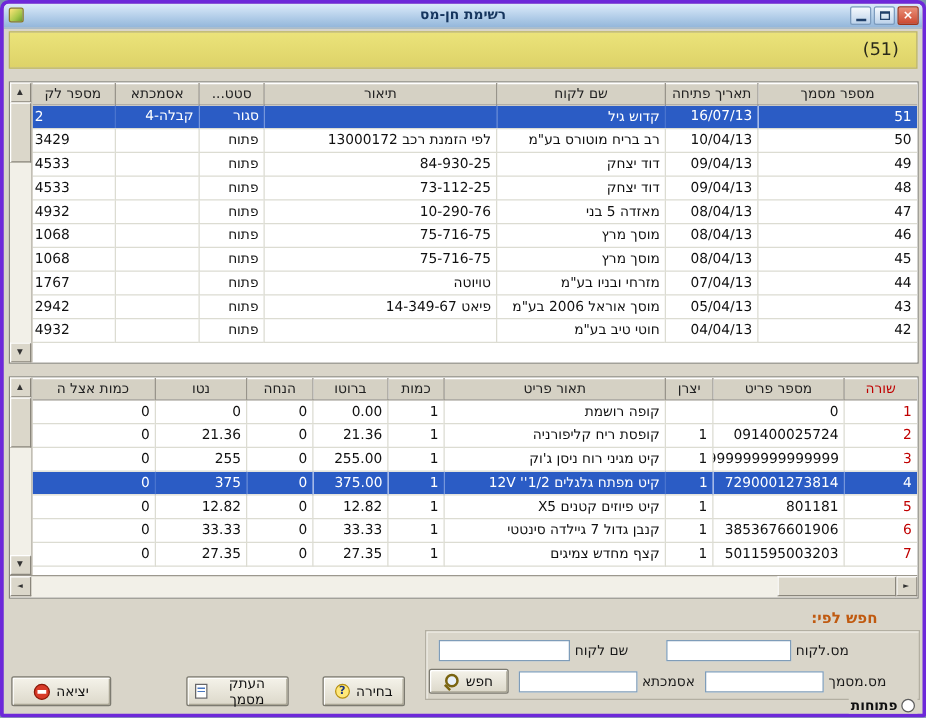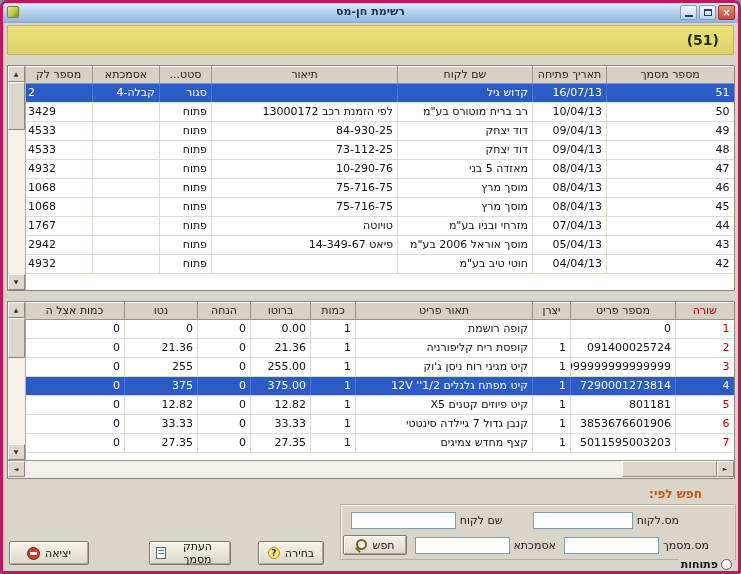--- a/index.html
+++ b/index.html
@@ -5,21 +5,21 @@
   :root{
     --selection:#2b5cc5;
     --banner:#ebe37a;
     --row-number-red:#c00000;
     --search-accent:#c05a10;
   }
   html,body{margin:0;padding:0;background:#7a93ad;}
   body{font-family:"DejaVu Sans","Liberation Sans",sans-serif;font-size:11px;color:#111;}
   .window{
     position:relative;width:741px;height:574px;box-sizing:border-box;
-    background:#d9d5c9;border:3px solid #be185d;border-radius:7px 7px 3px 3px;
+    background:#d9d5c9;border:3px solid #6d28d9;border-radius:7px 7px 3px 3px;
     direction:rtl;overflow:hidden;
   }
   
   .titlebar{
     position:relative;height:19px;
     background:linear-gradient(#dcebfa,#a8c6e4 70%,#93b6da);
     border-bottom:1px solid #89a8c8;border-radius:4px 4px 0 0;
   }
   .app-icon{
     position:absolute;left:4px;top:3px;width:12px;height:12px;border-radius:2px;
@@ -36,21 +36,21 @@
   }
   .tb-btn.close{background:linear-gradient(#ea9078,#cc4830);border-color:#a03418;color:#fff;font-size:10px;font-weight:bold;line-height:1;}
   .glyph-min{width:8px;height:2px;background:#20406a;margin-top:7px;}
   .glyph-max{width:8px;height:7px;box-sizing:border-box;border:1px solid #20406a;border-top-width:2px;}
   
   .banner{
     margin:2px 4px 0;height:30px;box-sizing:border-box;
     background:linear-gradient(var(--banner),#ddd268);border:1px solid #bdb55c;
     display:flex;align-items:center;
   }
-  .banner .count{direction:ltr;font-weight:bold;font-size:14px;color:#2a2a1a;margin-right:14px;}
+  .banner .count{direction:ltr;font-weight:normal;font-size:14px;color:#2a2a1a;margin-right:14px;}
   
   .grid{
     width:728px;margin:10px auto 0;box-sizing:border-box;border:1px solid #87857c;
     background:#fff;display:flex;direction:rtl;overflow:hidden;
   }
   .grid1{height:226px;}
   .grid2{height:178px;display:block;}
   .grid2 .grid-top{height:158px;display:flex;direction:rtl;overflow:hidden;}
   .grid-main{flex:1;background:#fff;overflow:hidden;}
   table{border-collapse:collapse;table-layout:fixed;width:709px;direction:rtl;}

